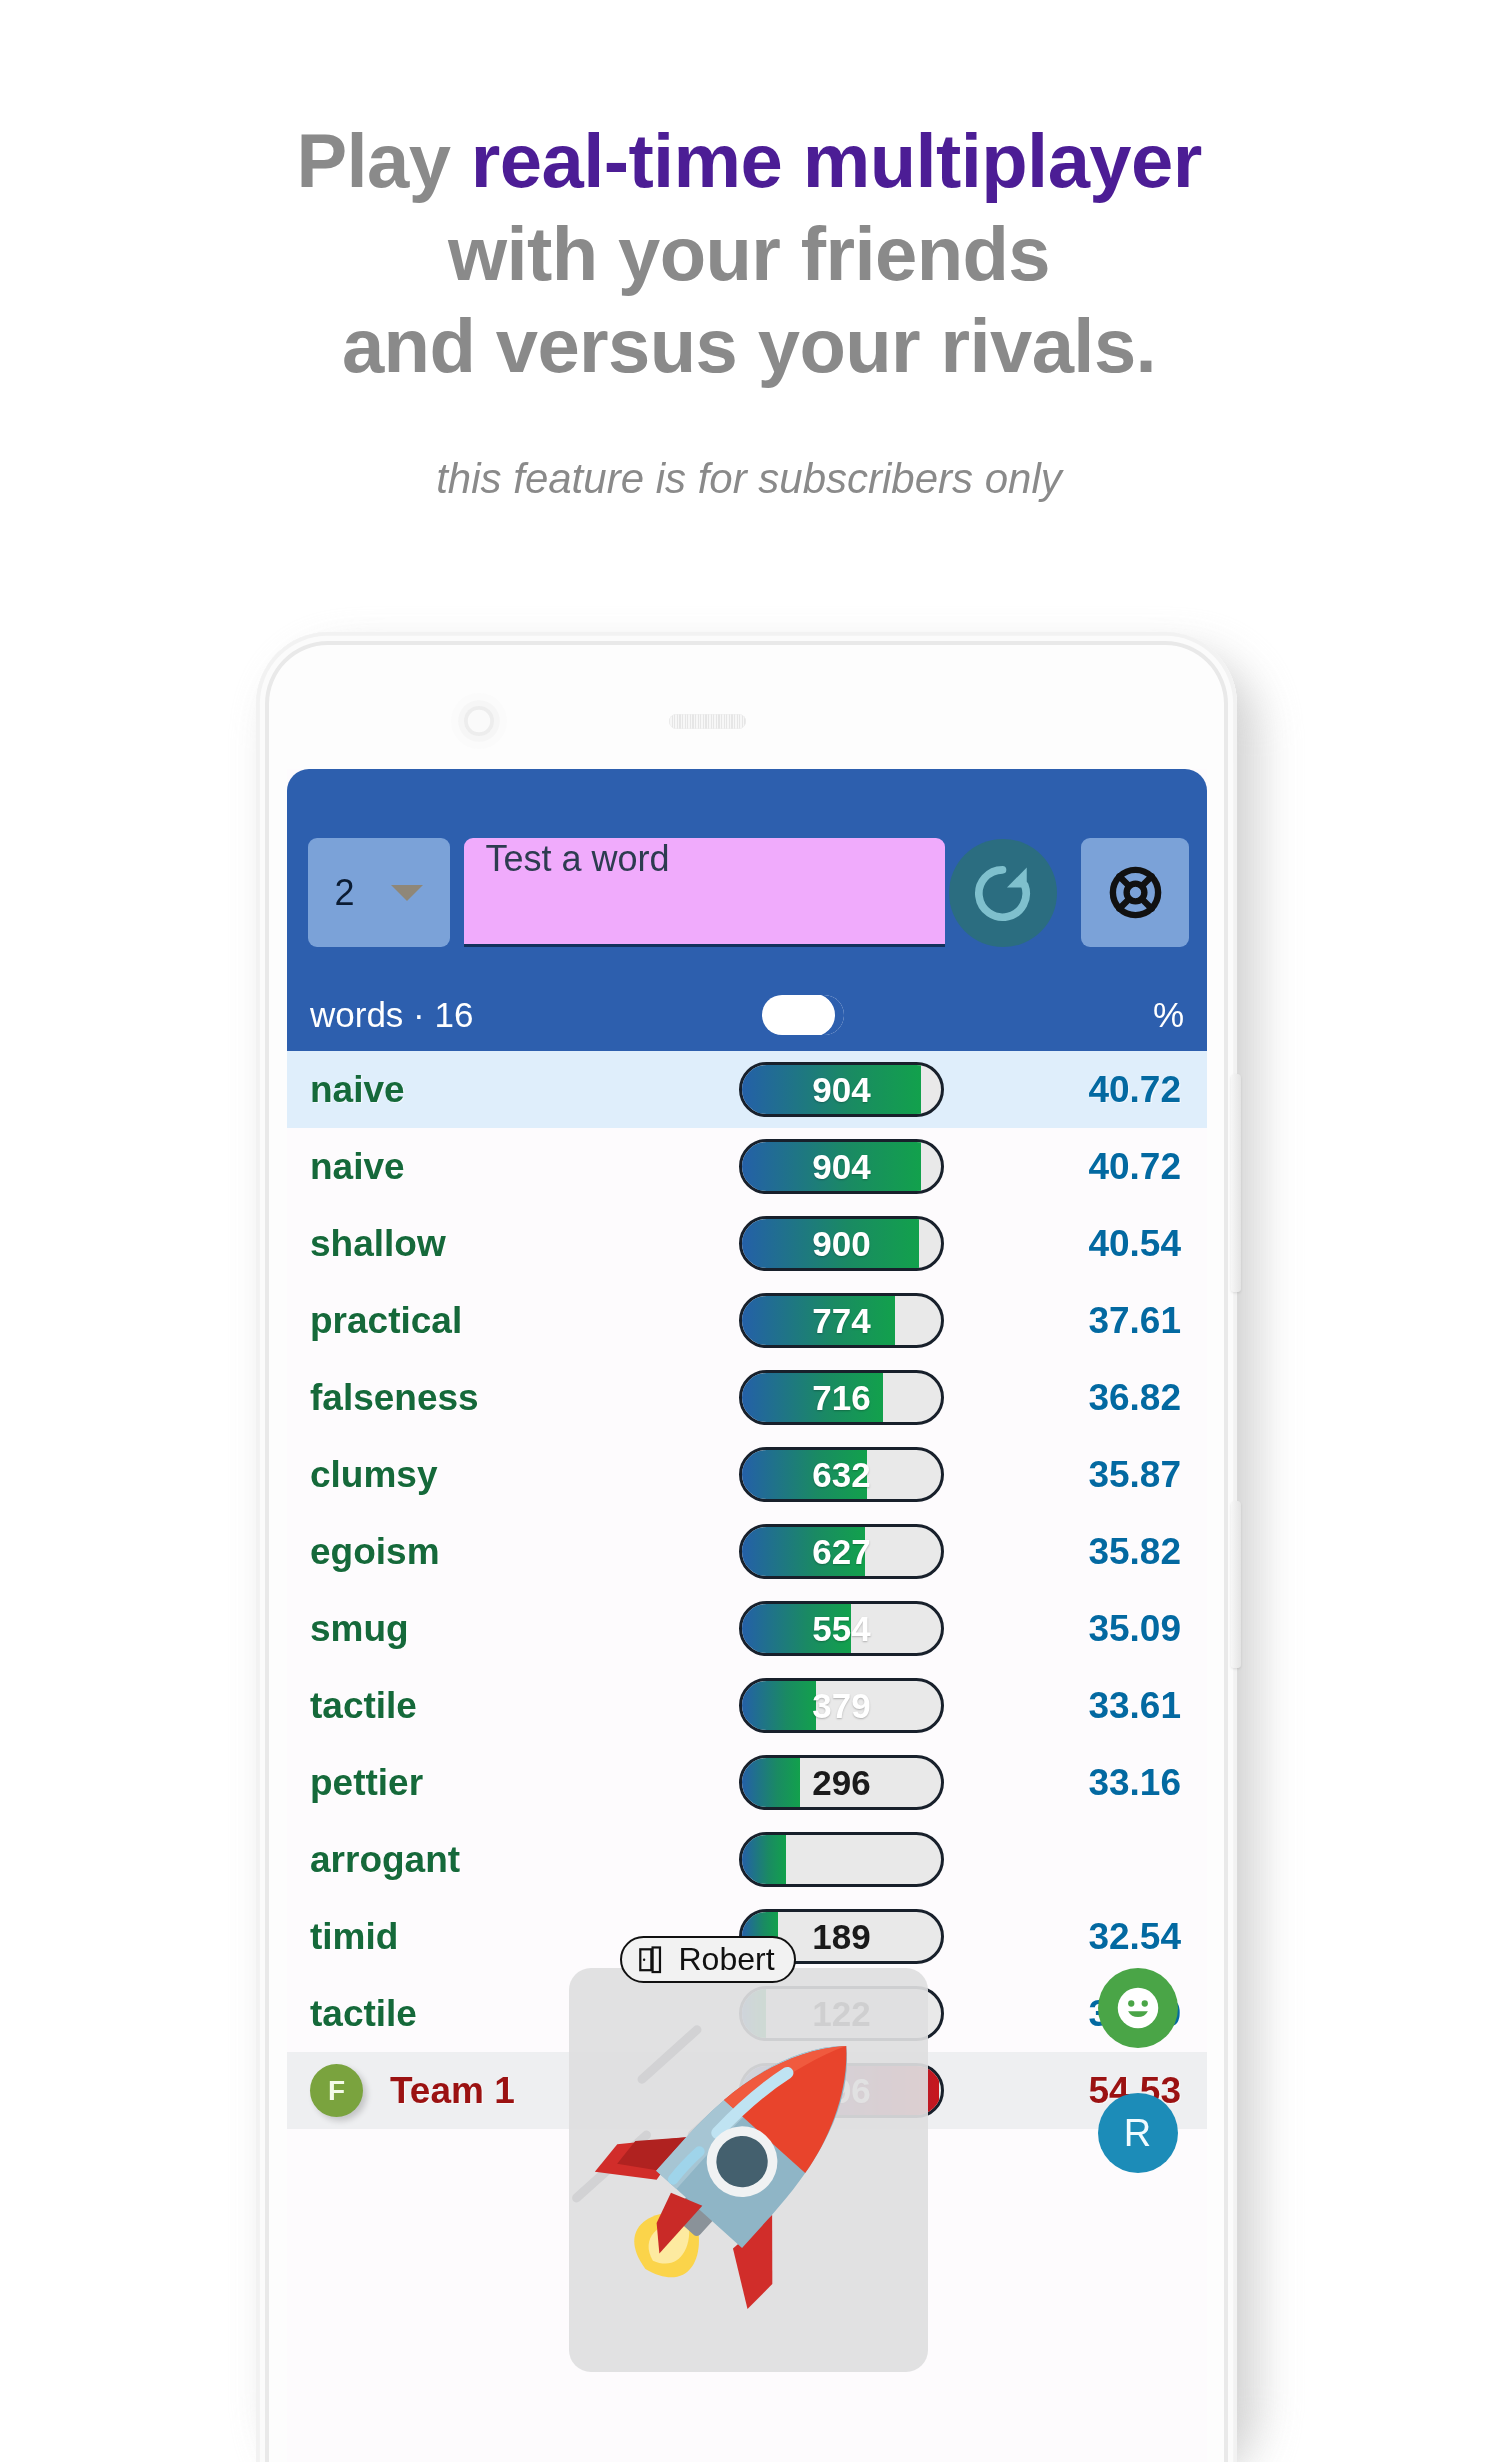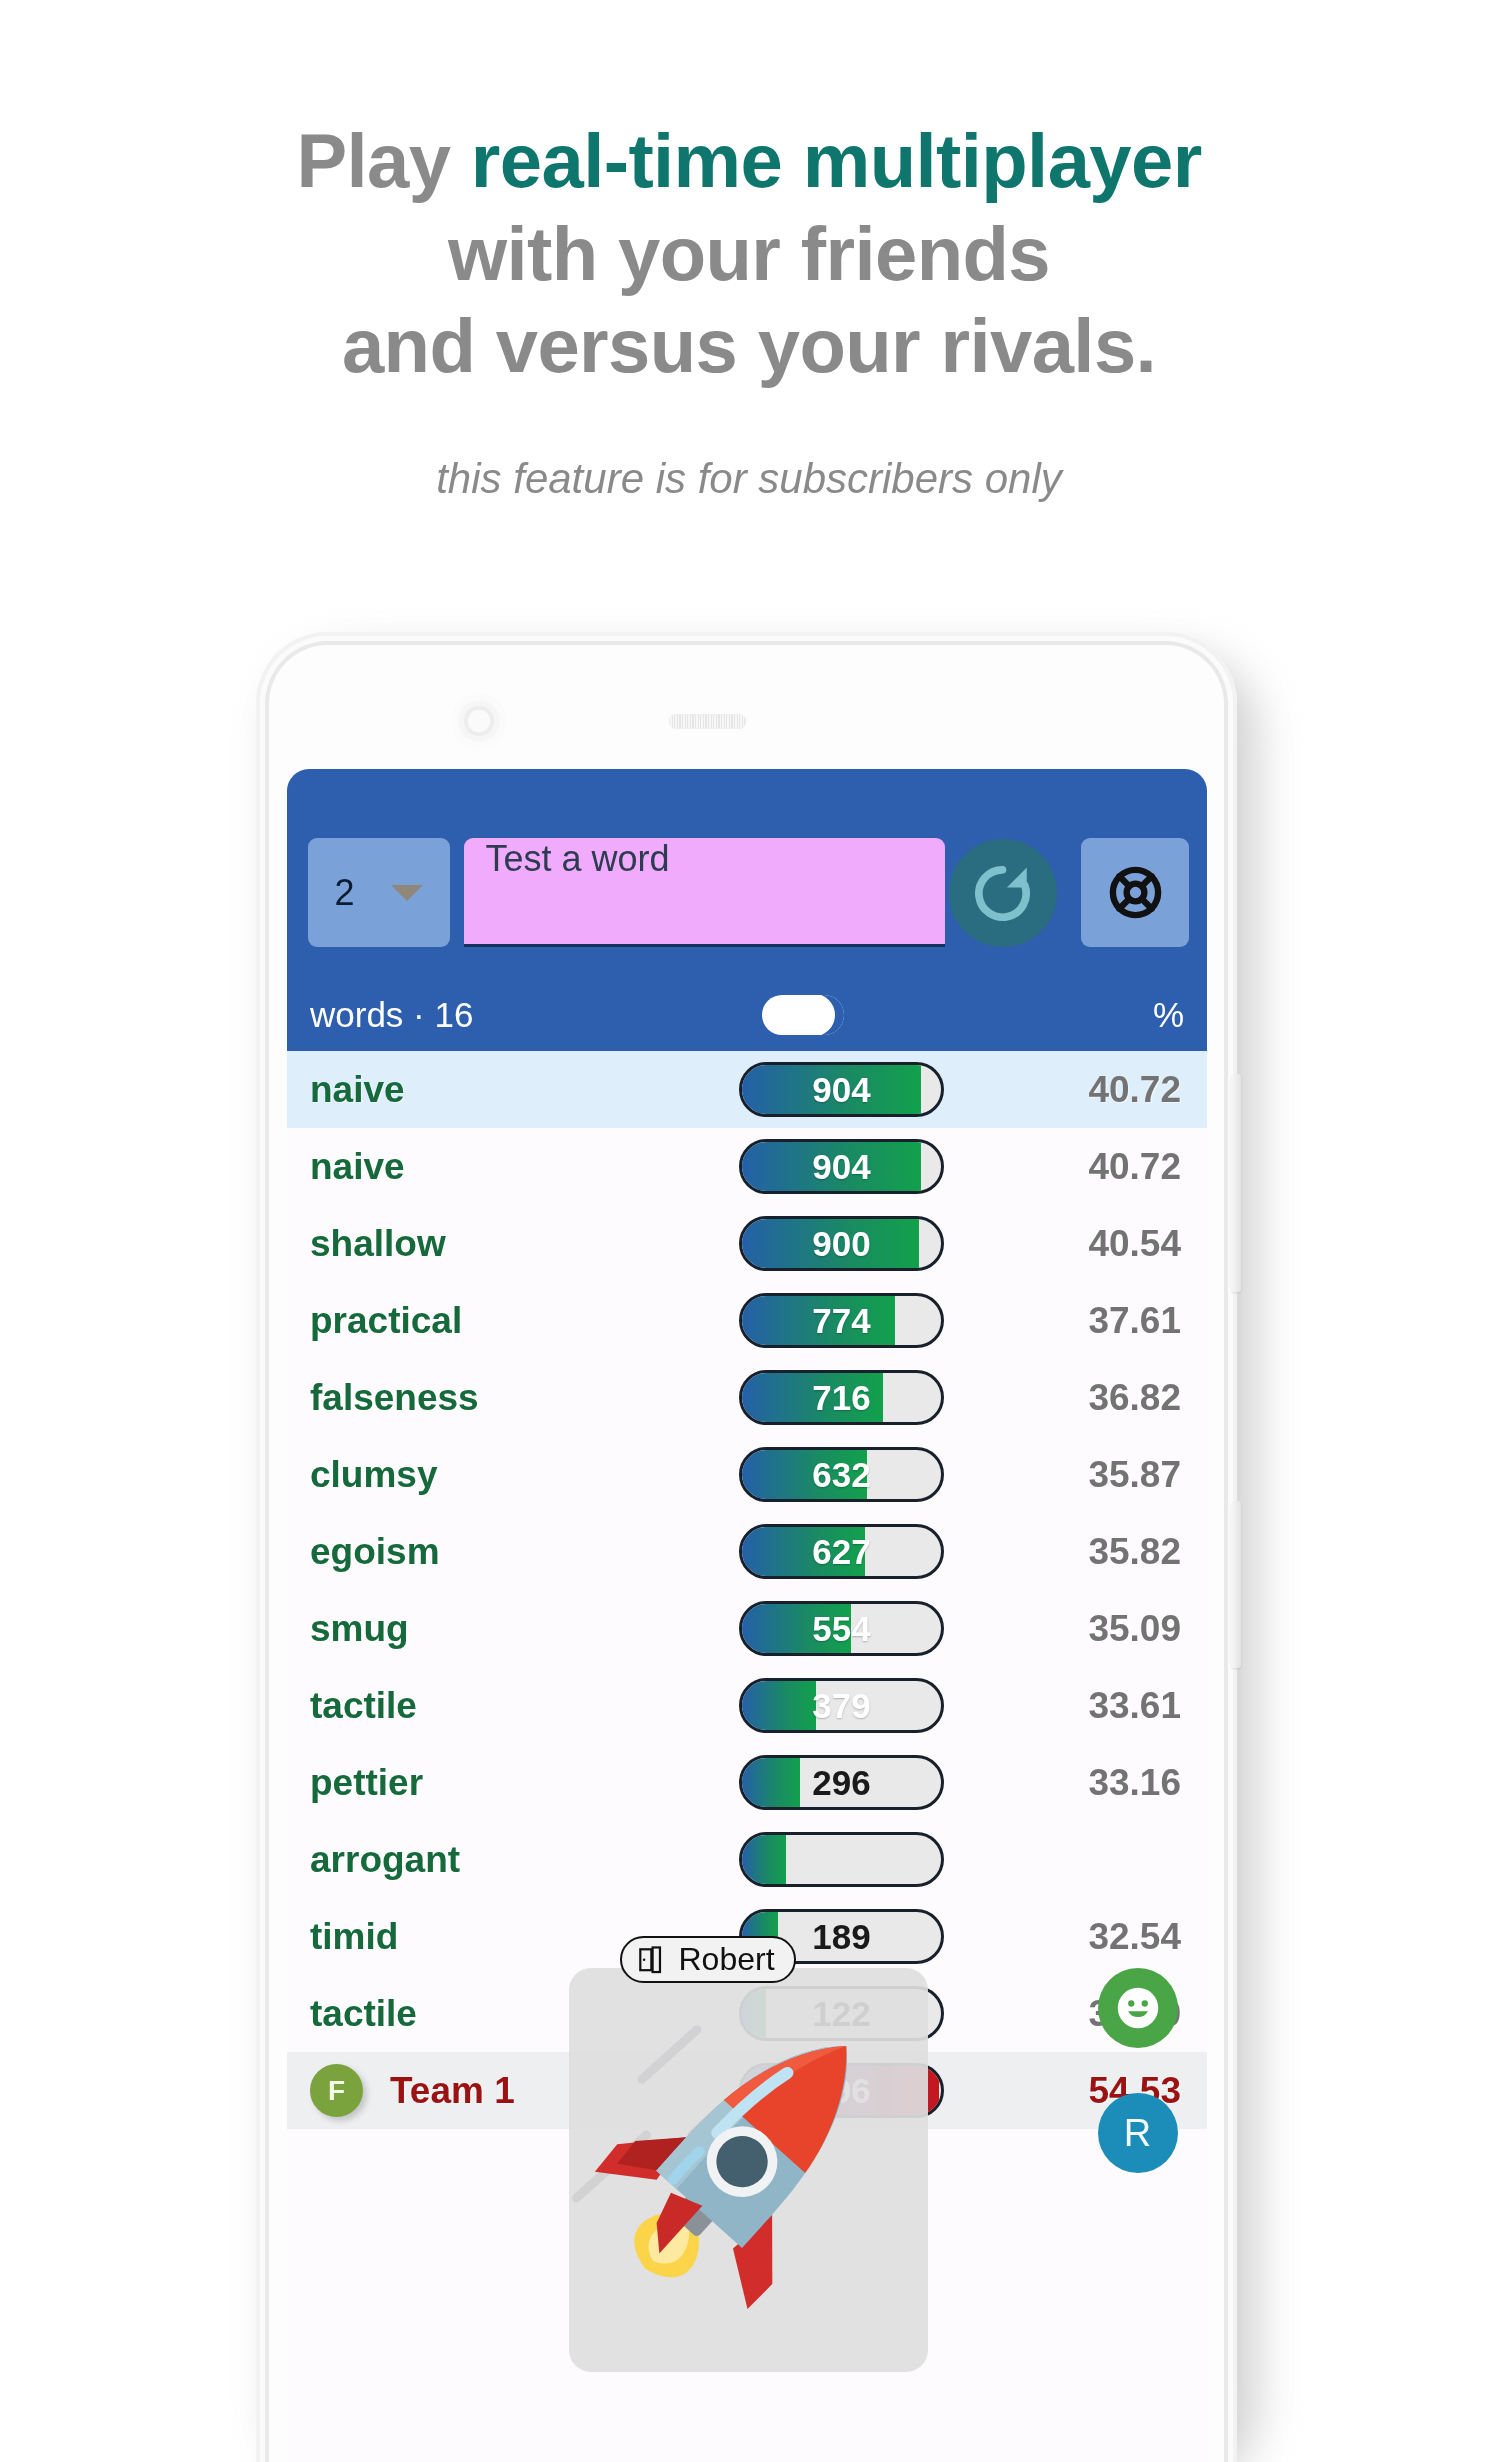--- a/index.html
+++ b/index.html
@@ -17,21 +17,21 @@
     text-align: center;
     line-height: 1.22;
   }
   .headline .line {
     font-size: 76px;
     font-weight: 700;
     color: #8a8a8a;
     letter-spacing: -0.6px;
     white-space: nowrap;
   }
-  .headline .accent { color: #0f766e; }
+  .headline .accent { color: #4c1d95; }
   .subhead {
     position: absolute;
     top: 455px; left: 0; width: 1498px;
     text-align: center;
     font-size: 42px;
     font-style: italic;
     font-weight: 400;
     color: #8a8a8a;
   }
 
@@ -207,21 +207,21 @@
   }
   .bar .num {
     position: relative; z-index: 2;
     font-size: 35px; font-weight: 700;
     color: #ffffff;
     text-shadow: 0 1.3px 1.9px rgba(0,0,0,.25);
   }
   .bar .num.dark { color: #1a1a1a; text-shadow: none; }
   .row .pctval {
     position: absolute; right: 26px;
-    font-size: 37px; font-weight: 700; color: #737373;
+    font-size: 37px; font-weight: 700; color: #0369a1;
     text-shadow: 1.3px 1.3px 0 rgba(255,255,255,.5);
   }
   .row.team .pctval { color: #9b1212; }
 
   
   .name-chip {
     position: absolute;
     left: 333px; top: 1167px;
     height: 47px; padding: 0 19px 0 14px;
     border: 2.6px solid #111;

